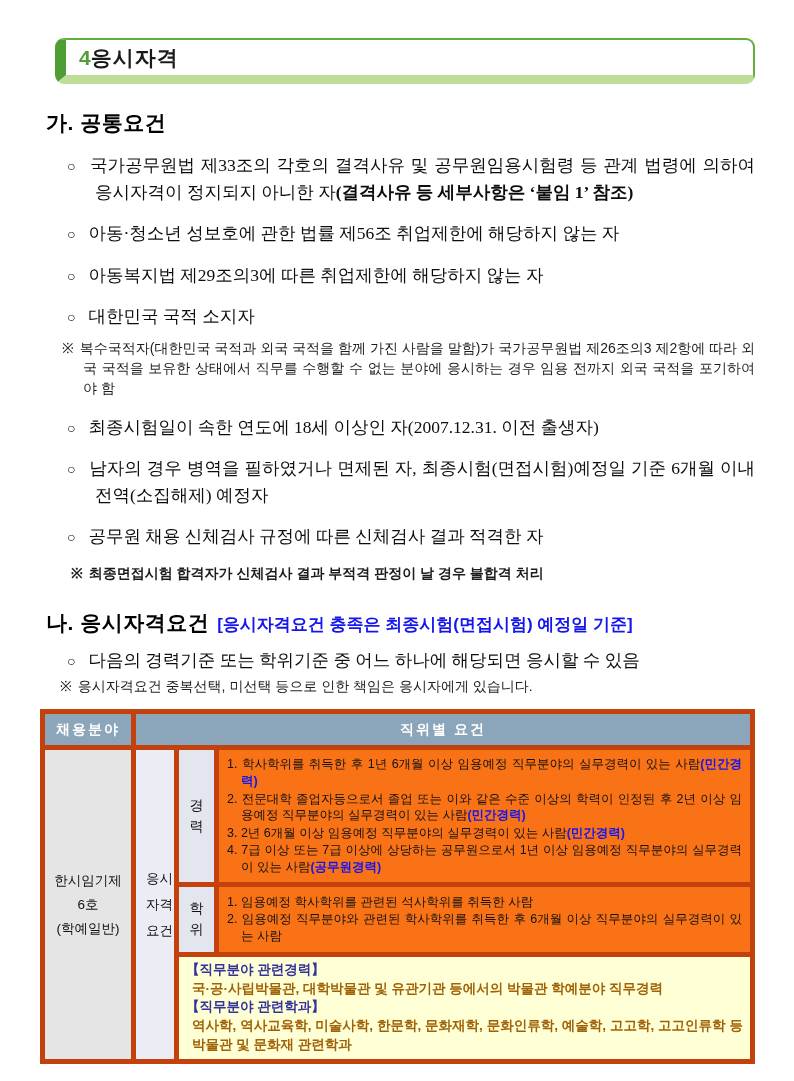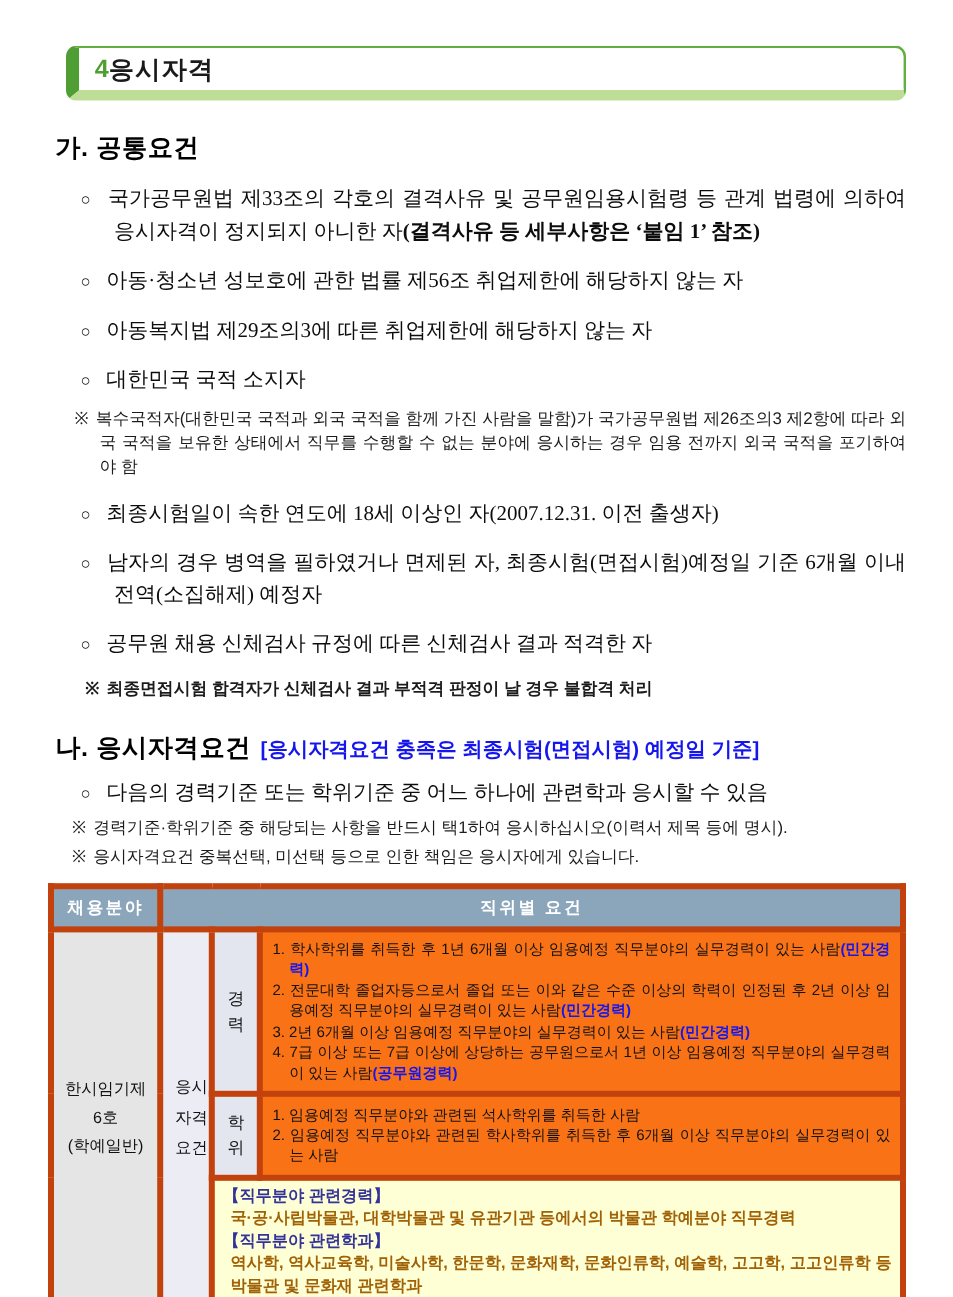--- a/index.html
+++ b/index.html
@@ -114,26 +114,23 @@
 
   <div class="note small-shift">
     <span class="nmark">※</span><span>최종면접시험 합격자가 신체검사 결과 부적격 판정이 날 경우 불합격 처리</span>
   </div>
 
   <div class="sec-title">
     <span>나. 응시자격요건</span><span class="blue-note">[응시자격요건 충족은 최종시험(면접시험) 예정일 기준]</span>
   </div>
 
   <div class="bullet" style="margin-top:10px;">
-    <span class="marker">○</span><span>다음의 경력기준 또는 학위기준 중 어느 하나에 관련학과 응시할 수 있음</span>
+    <span class="marker">○</span><span>다음의 경력기준 또는 학위기준 중 어느 하나에 해당되면 응시할 수 있음</span>
   </div>
 
-  <div class="note" style="margin-top:7px; padding-left:41px;">
-    <span class="nmark">※</span><span>경력기준·학위기준 중 해당되는 사항을 반드시 택1하여 응시하십시오(이력서 제목 등에 명시).</span>
-  </div>
 
   <div class="note" style="margin-top:4px; padding-left:41px;">
     <span class="nmark">※</span><span>응시자격요건 중복선택, 미선택 등으로 인한 책임은 응시자에게 있습니다.</span>
   </div>
 
   <table class="qual">
     <colgroup>
       <col style="width:91px">
         <col style="width:43px">
         <col style="width:40px">
@@ -165,21 +162,21 @@
         <div class="titem"><span>3.</span> <span>2년 6개월 이상 임용예정 직무분야의 실무경력이 있는 사람</span><span class="tag">(민간경력)</span></div>
         <div class="titem"><span>4.</span> <span>7급 이상 또는 7급 이상에 상당하는 공무원으로서 1년 이상 임용예정 직무분야의 실무경력이 있는 사람</span><span class="tag">(공무원경력)</span></div>
       </td>
     </tr>
     <tr class="degree-row">
       <td class="cat">
         <div>학</div>
         <div>위</div>
       </td>
       <td class="content">
-        <div class="titem"><span>1.</span> <span>임용예정 직무분야와 관련된 석사학위를 취득한 사람</span></div>
+        <div class="titem"><span>1.</span> <span>임용예정 학사학위를 관련된 석사학위를 취득한 사람</span></div>
         <div class="titem"><span>2.</span> <span>임용예정 직무분야와 관련된 학사학위를 취득한 후 6개월 이상 직무분야의 실무경력이 있는 사람</span></div>
       </td>
     </tr>
     <tr class="related-row">
       <td class="related" colspan="2">
         <div class="rel-entry">
           <span class="rel-label">【직무분야 관련경력】</span>
           <span class="rel-text">국·공·사립박물관, 대학박물관 및 유관기관 등에서의 박물관 학예분야 직무경력</span>
         </div>
         <div class="rel-entry">

